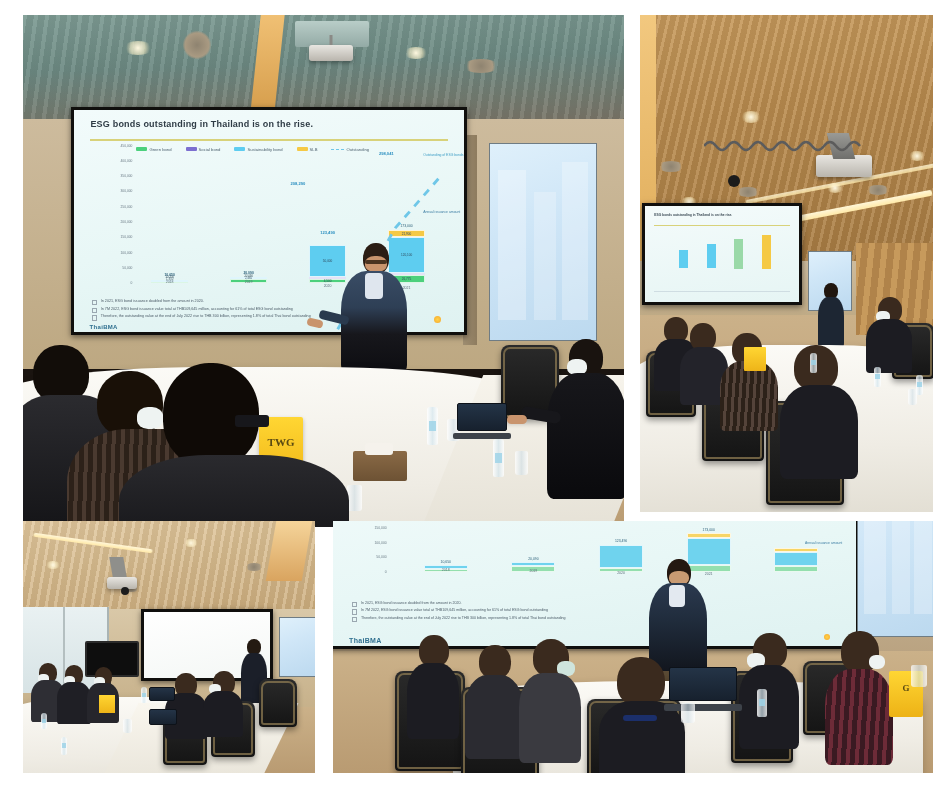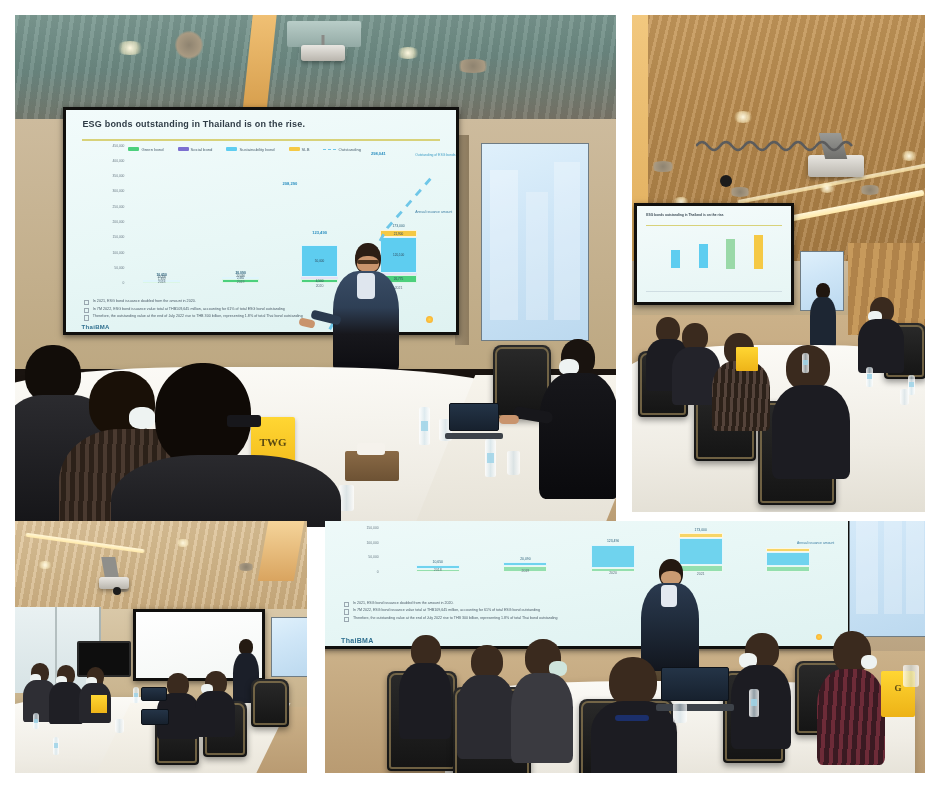--- a/index.html
+++ b/index.html
@@ -1,21 +1,21 @@
 <!DOCTYPE html>
 <html><head>
 <meta charset="utf-8">
 <style>
   html,body{margin:0;padding:0;}
   body{
     width:940px;height:788px;background:#ffffff;
     font-family:"Liberation Sans", sans-serif;
     overflow:hidden;position:relative;
   }
-  .collage{position:absolute;inset:0;}
+  .collage{position:absolute;inset:0;margin-left:8px;}
   .photo{position:absolute;overflow:hidden;background:#1a1410;}
   
   .room{position:absolute;inset:0;}
   .ceiling-wood{
     position:absolute;left:0;right:0;top:0;
     background:
       repeating-linear-gradient(103deg, rgba(255,255,255,.10) 0 3px, rgba(0,0,0,.07) 3px 9px),
       linear-gradient(175deg,#c79a5c 0%,#b98b4e 40%,#a87c43 100%);
   }
   .ceiling-teal{

